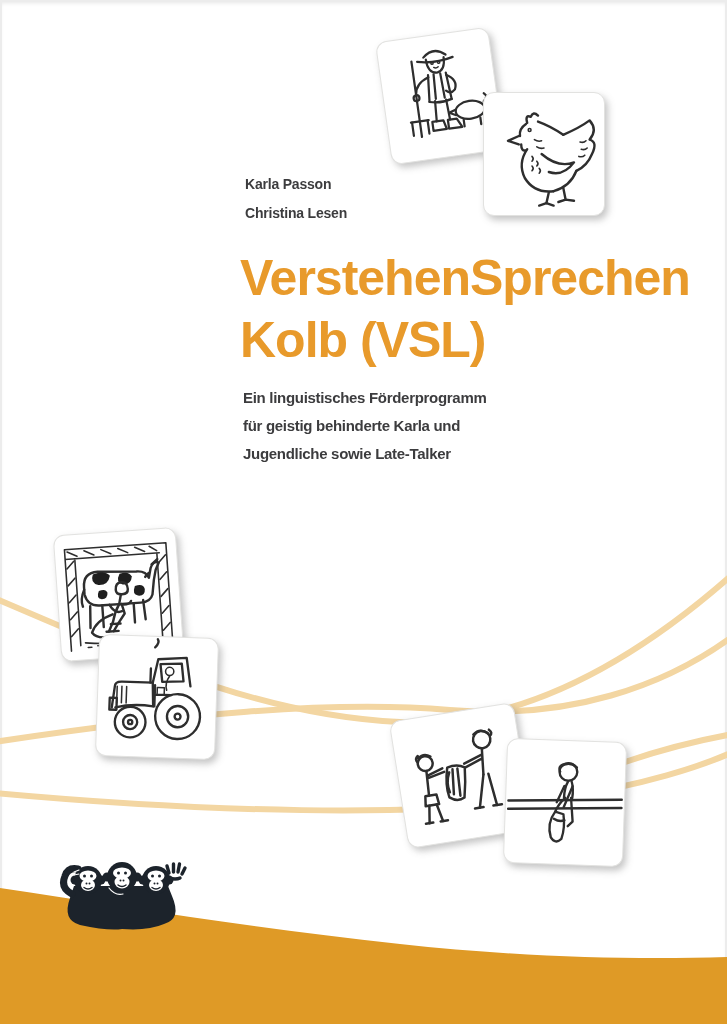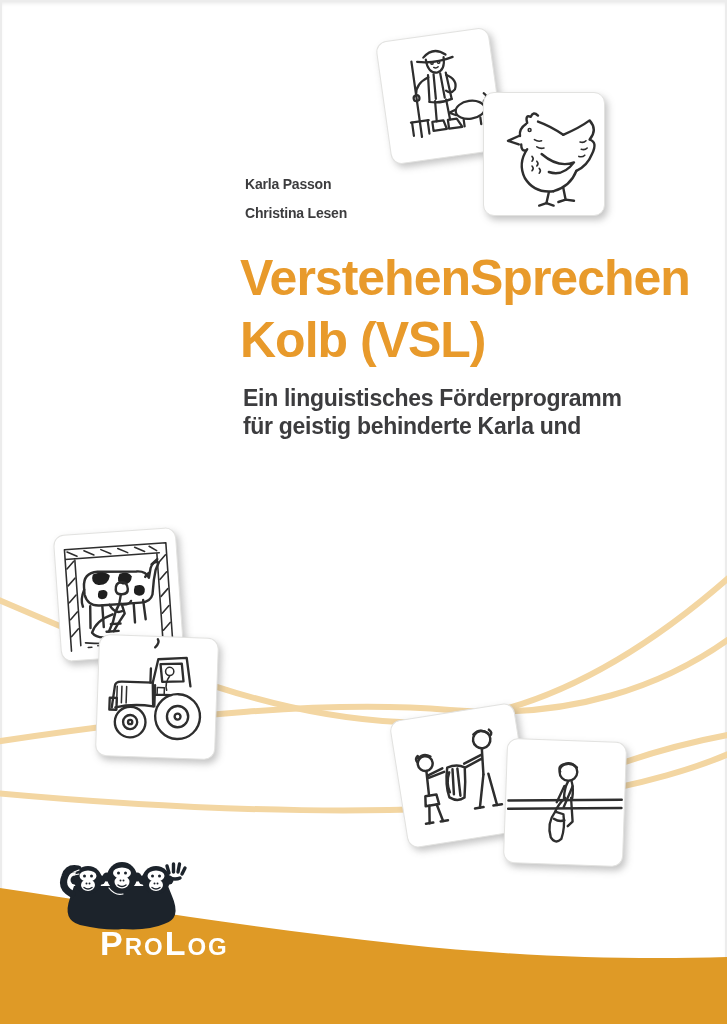--- a/index.html
+++ b/index.html
@@ -22,21 +22,21 @@
   .authors{
     position:absolute;left:245px;top:170px;z-index:4;
     font-size:14px;font-weight:bold;line-height:29px;color:#3c3c3e;letter-spacing:-.2px;
   }
   .title{
     position:absolute;left:236px;top:243px;z-index:4;margin:4px;
     font-size:50px;font-weight:bold;line-height:62px;color:#e89a2b;letter-spacing:-1px;
   }
   .subtitle{
     position:absolute;left:243px;top:384px;z-index:4;margin:0;
-    font-size:23px;font-weight:bold;line-height:28px;color:#3c3c3e;letter-spacing:-.3px;
+    font-size:15px;font-weight:bold;line-height:28px;color:#3c3c3e;letter-spacing:-.3px;
   }
   .section-heading{
     position:absolute;left:243px;top:486px;z-index:4;margin:0;
     font-size:28px;font-weight:bold;line-height:42px;color:#8e8e90;letter-spacing:-.3px;
   }
   .card-farmer {left:383px;top:34px;width:112px;height:122px;transform:rotate(-8deg)}
   .card-hen    {left:483px;top:92px;width:120px;height:122px}
   .card-cow    {left:57px;top:531px;width:121px;height:125px;transform:rotate(-4deg)}
   .card-tractor{left:97px;top:636px;width:118px;height:120px;transform:rotate(2deg)}
   .card-jacket {left:398px;top:711px;width:124px;height:127px;transform:rotate(-9deg)}
@@ -221,21 +221,21 @@
     </svg>
   </div>
 
   <div class="authors">
     <div>Karla Passon</div>
     <div>Christina Lesen</div>
   </div>
 
   <h1 class="title"><span>VerstehenSprechen</span><br><span>Kolb (VSL)</span></h1>
 
-  <p class="subtitle"><span>Ein linguistisches Förderprogramm</span><br><span>für geistig behinderte Karla und</span><br></p>
+  <p class="subtitle"><span>Ein linguistisches Förderprogramm</span><br><span>für geistig behinderte Karla und</span><br><span>Jugendliche sowie Late-Talker</span></p>
 
   <p class="section-heading"><br></p>
 
   <div class="logo">
     <svg class="logo-monkeys" viewBox="0 0 132 72">
       <g fill="#1C232B">
         <path d="M12,36 Q4,58 22,63 Q50,69 64,67 Q90,69 106,62 Q124,57 114,34 L110,24 L16,24 Z"></path>
         <circle cx="17" cy="18" r="4.5"></circle>
           <circle cx="43" cy="18" r="4.5"></circle>
         <circle cx="49" cy="15" r="4.5"></circle>
@@ -276,16 +276,15 @@
       </g>
       <g stroke="#ffffff" stroke-width="1.2" fill="none" stroke-linecap="round">
         <path d="M16,10 l5,-2 M16,13 l5,-1"></path>
         <path d="M51,26 q6,8 14,6"></path>
       </g>
       <g stroke="#1C232B" stroke-width="3.4" fill="none" stroke-linecap="round">
         <path d="M110,16 q8,2 12,0"></path>
         <path d="M111,11 l-2,-7 M115.5,10 l0,-8 M120,10 l1.5,-8 M124,12 l3,-6"></path>
       </g>
     </svg>
-    <p class="logo-text">ProLog</p>
   </div>
 
 </div>
 
 </body></html>

